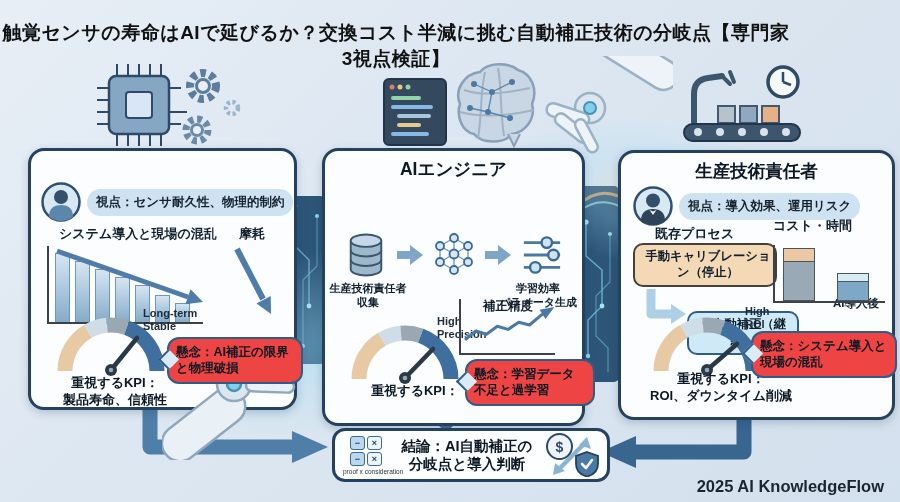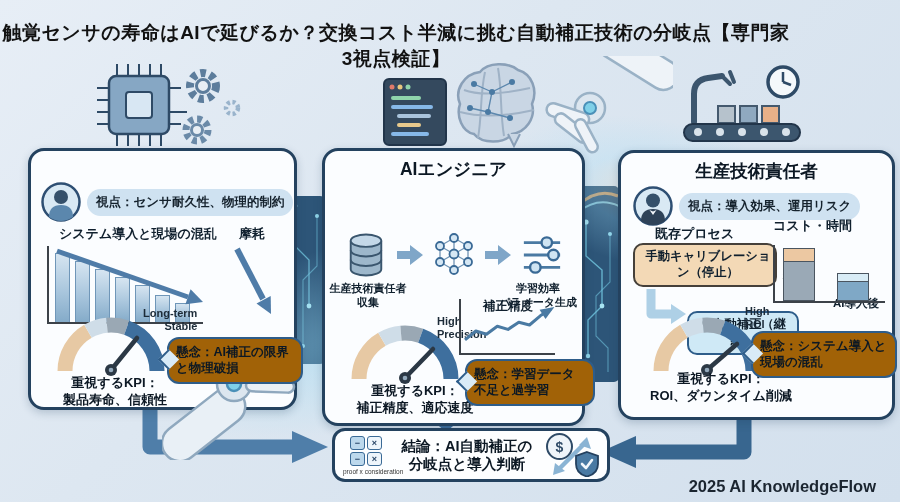--- a/index.html
+++ b/index.html
@@ -24,21 +24,21 @@
   .chart-label{position:absolute;font-size:13px;font-weight:bold;}
   .axis{border-left:2.5px solid #3c4249;border-bottom:2.5px solid #3c4249;}
   .drift-chart{position:absolute;left:16px;top:95px;width:154px;height:76px;}
   .drift-bars{display:flex;align-items:flex-end;gap:5px;height:100%;padding-left:6px;}
   .drift-bar{width:13px;background:linear-gradient(180deg,#d6e5f1 0%,#a9c6dd 55%,#84abc9 100%);
     border:1px solid #6f96b8;border-bottom:none;}
   .overlay{position:absolute;pointer-events:none;}
   .gauge{position:absolute;width:125px;height:70px;}
   .gauge-label{position:absolute;font-size:11px;font-weight:bold;line-height:1.15;color:#1c2b38;}
   .kpi{position:absolute;text-align:center;font-size:13px;font-weight:bold;line-height:1.3;color:#0c1824;}
-  .bubble{position:absolute;background:#a16207;border:2.5px solid #2e5d8a;border-radius:12px;
+  .bubble{position:absolute;background:#ef4444;border:2.5px solid #2e5d8a;border-radius:12px;
     padding:5px 7px;font-size:12.5px;font-weight:bold;line-height:1.3;color:#0c1824;z-index:5;}
   .bubble::before{content:"";position:absolute;left:-8px;top:13px;width:13px;height:13px;
     background:#d9ebf7;border-left:2.5px solid #2e5d8a;border-bottom:2.5px solid #2e5d8a;
     transform:rotate(45deg);}
   .flow-label{position:absolute;font-size:11px;font-weight:bold;text-align:center;line-height:1.25;}
   .procbox{position:absolute;border-radius:10px;font-size:12.3px;font-weight:bold;
     text-align:center;line-height:1.3;padding:4px 4px;}
   .box-orange{background:#f3d9b6;border:2.5px solid #45403a;}
   .box-blue{background:#cfe9f6;border:2.5px solid #2e5d8a;}
   .cost-chart{position:absolute;left:152px;top:92px;width:110px;height:56px;}
@@ -57,21 +57,21 @@
   .calc{display:grid;grid-template-columns:15px 15px;gap:2px;justify-content:center;}
   .calc-cell{height:12px;border:1.5px solid #3a6a96;border-radius:3px;font-size:9px;font-weight:bold;
     display:flex;align-items:center;justify-content:center;color:#1e3c5f;}
   .cc-a{background:#bcd8ec;}.cc-b{background:#eef5fb;}
   .calc-cap{font-size:6.5px;color:#333;margin-top:2px;white-space:nowrap;}
   .conc-text{flex:1;text-align:center;font-size:14.5px;font-weight:bold;line-height:1.25;color:#0c1824;}
   .conc-icons{position:relative;width:54px;height:48px;}
   .coin{position:absolute;left:1px;top:2px;width:23px;height:23px;border:2.5px solid #2e4a66;
     border-radius:50%;background:#eef4f9;color:#2e4a66;font-weight:bold;font-size:14px;
     display:flex;align-items:center;justify-content:center;}
-  .footer{position:absolute;right:24px;bottom:6px;font-size:16.5px;font-weight:bold;color:#1b2530;}
+  .footer{position:absolute;right:16px;bottom:6px;font-size:16.5px;font-weight:bold;color:#1b2530;}
 </style>
 </head>
 <body>
 
 <div class="stage">
 
   <svg class="overlay" style="left:289px;top:196px;width:35px;height:168px;" viewBox="0 0 35 168">
     <rect x="0" y="0" width="35" height="168" rx="4" fill="#2d5578"></rect>
     <polyline points="6,10 6,50 20,64 20,110" fill="none" stroke="#6fc2dc" stroke-width="1.3" opacity=".8"></polyline>
     <polyline points="28,20 28,70 14,84 14,150" fill="none" stroke="#6fc2dc" stroke-width="1.1" opacity=".6"></polyline>
@@ -224,21 +224,21 @@
       <g fill="none" stroke-width="15">
         <path d="M16,62 A46,46 0 0 1 39,22.2" stroke="#e7c9a4"></path>
         <path d="M39,22.2 A46,46 0 0 1 58,16.2" stroke="#cfdde8"></path>
         <path d="M58,16.2 A46,46 0 0 1 77.7,18.8" stroke="#9aa8b4"></path>
         <path d="M77.7,18.8 A46,46 0 0 1 108,62" stroke="#3e6f9e"></path>
       </g>
       <line x1="62" y1="61" x2="88" y2="29" stroke="#2b3845" stroke-width="4.5" stroke-linecap="round"></line>
       <circle cx="62" cy="61" r="6" fill="#2b3845"></circle>
         <circle cx="62" cy="61" r="2.3" fill="#93a9bc"></circle>
     </svg>
-    <div class="gauge-label pre" style="left:112px;top:156px;text-align:right;">Long-term
+    <div class="gauge-label pre" style="left:112px;top:156px;">Long-term
 Stable</div>
     <div class="kpi" style="left:4px;top:224px;width:160px;">
       <div class="jp">重視するKPI：</div>
       <div class="jp">製品寿命、信頼性</div>
     </div>
     <div class="bubble jp" style="left:136px;top:186px;width:118px;">懸念：AI補正の限界と物理破損</div>
   </section>
 
   <section class="panel" style="left:322px;top:148px;width:257px;height:272px;">
     <div class="panel-title jp">AIエンジニア</div>
@@ -310,21 +310,20 @@
     <div class="chart-label jp" style="left:158px;top:147px;font-size:12.5px;z-index:5;">補正精度</div>
     <div class="axis" style="position:absolute;left:134px;top:148px;width:94px;height:54px;">
       <svg width="94" height="52" viewBox="0 0 94 52" style="display:block;">
         <polyline id="acc-line" points="4.0,40.8 14.8,32.0 25.5,35.2 36.3,27.2 47.0,30.4 57.8,23.2 68.5,26.0 79.3,16.8 90.0,10.0" fill="none" stroke="#4a7aa3" stroke-width="3" stroke-linejoin="round"></polyline>
         <polygon id="acc-head" points="93.4,7.9 78.6,10.7 84.5,20.0" fill="#4a7aa3"></polygon>
       </svg>
     </div>
     <div class="bubble jp" style="left:140px;top:208px;width:112px;">懸念：学習データ不足と過学習</div>
     <div class="kpi" style="left:0px;top:232px;width:180px;">
       <div class="jp">重視するKPI：</div>
-      <div class="jp">補正精度、適応速度</div>
     </div>
   </section>
 
   <section class="panel" style="left:618px;top:150px;width:271px;height:264px;">
     <div class="panel-title jp">生産技術責任者</div>
     <div class="vp-row" style="left:12px;top:33px;">
       <svg class="avatar" viewBox="0 0 40 40">
         <circle cx="20" cy="20" r="18.5" fill="#d9e9f4" stroke="#2e4f73" stroke-width="2.5"></circle>
         <circle cx="20" cy="14.5" r="7" fill="#35506a"></circle>
         <path d="M8,35 Q8,23 20,23 Q32,23 32,35 Q26,39 20,39 Q14,39 8,35 Z" fill="#2e4258"></path>

